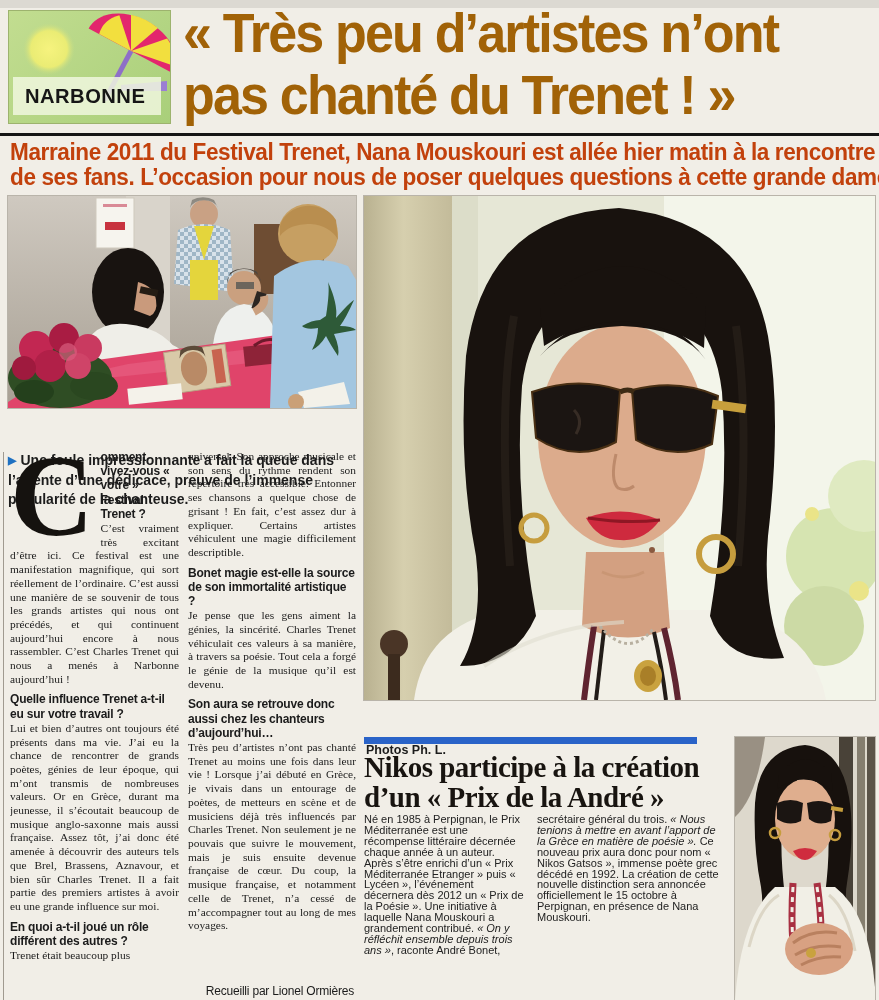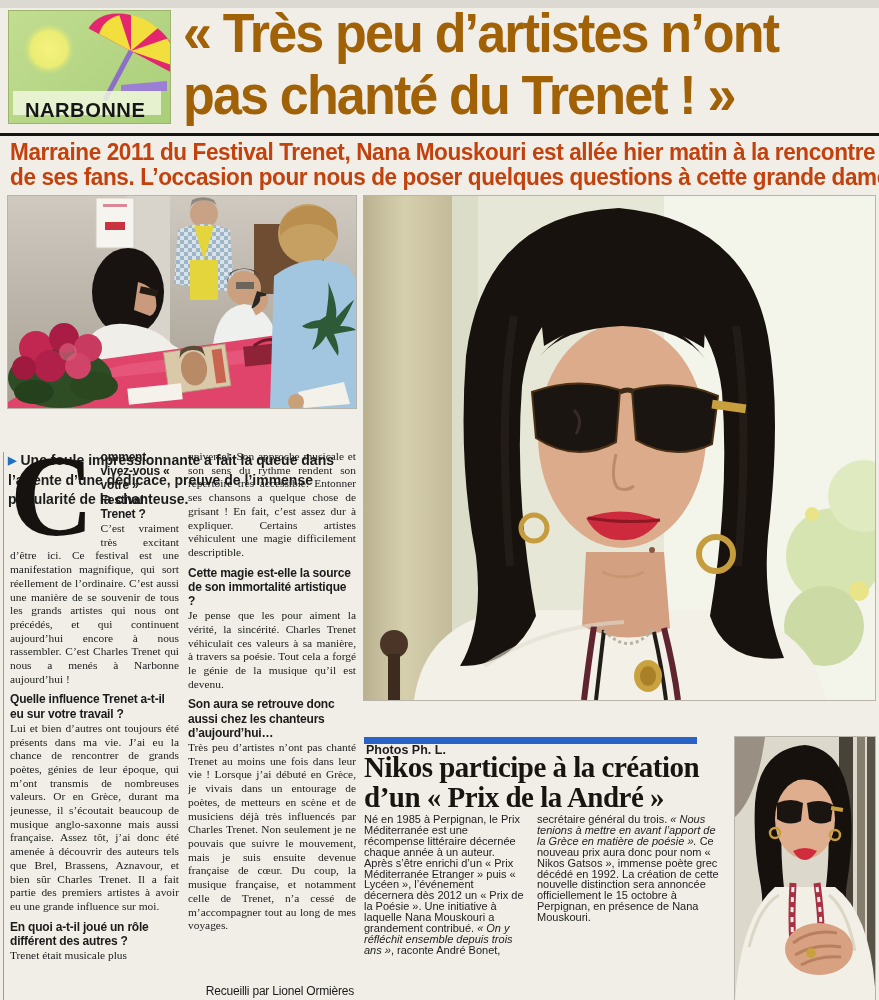--- a/index.html
+++ b/index.html
@@ -2,21 +2,21 @@
 <html><head>
 <meta charset="utf-8">
 <style>
   html,body{margin:0;padding:0;}
   body{width:879px;height:1000px;background:#e9e6df;font-family:"Liberation Sans",sans-serif;}
   .page{position:relative;width:879px;height:1000px;background:#f1eee7;overflow:hidden;}
   .page::before{content:"";position:absolute;left:0;top:0;width:879px;height:8px;background:#dcd9d2;}
 
   
   .logo{position:absolute;left:8px;top:10px;width:161px;height:112px;background:linear-gradient(135deg,#c2dd90,#a9cf7a);border:1px solid #9db36e;overflow:hidden;}
-  .logo .band{position:absolute;left:4px;bottom:8px;width:148px;height:24px;background:rgba(240,247,222,.85);}
+  .logo .band{position:absolute;left:4px;bottom:8px;width:148px;height:38px;background:rgba(240,247,222,.85);}
   .logo .band span{position:absolute;left:12px;top:7px;font-size:21px;font-weight:bold;color:#161616;letter-spacing:.5px;transform:scaleX(.96);transform-origin:left;}
   .logo svg{position:absolute;left:0;top:0;}
 
   
   .headline{position:absolute;left:183px;top:2px;width:696px;height:130px;color:#a16207;}
   .headline .l{display:block;font-size:56px;line-height:62px;font-weight:bold;letter-spacing:-2px;transform:scaleX(.93);transform-origin:left;white-space:nowrap;}
   .rule-black{position:absolute;left:0;top:133px;width:879px;height:3px;background:#151515;}
 
   
   .subhead{position:absolute;left:10px;top:140px;width:866px;color:#c2410c;}
@@ -256,27 +256,27 @@
   </div>
 
   <div class="colrule"></div>
 
   <div class="icol icol1">
     <p class="q"><span class="dropcap">C</span><span>omment vivez-vous « votre » Festival Trenet ?</span></p>
     <p>C’est vraiment très excitant d’être ici. Ce festival est une manifestation magnifique, qui sort réellement de l’ordinaire. C’est aussi une manière de se souvenir de tous les grands artistes qui nous ont précédés, et qui continuent aujourd’hui encore à nous rassembler. C’est Charles Trenet qui nous a menés à Narbonne aujourd’hui !</p>
     <p class="q">Quelle influence Trenet a-t-il eu sur votre travail ?</p>
     <p>Lui et bien d’autres ont toujours été présents dans ma vie. J’ai eu la chance de rencontrer de grands poètes, génies de leur époque, qui m’ont transmis de nombreuses valeurs. Or en Grèce, durant ma jeunesse, il s’écoutait beaucoup de musique anglo-saxonne mais aussi française. Assez tôt, j’ai donc été amenée à découvrir des auteurs tels que Brel, Brassens, Aznavour, et bien sûr Charles Trenet. Il a fait partie des premiers artistes à avoir eu une grande influence sur moi.</p>
     <p class="q">En quoi a-t-il joué un rôle différent des autres ?</p>
-    <p>Trenet était musicale plus</p>
+    <p>Trenet était beaucoup plus</p>
   </div>
 
   <div class="icol icol2">
     <p>universel. Son approche musicale et son sens du rythme rendent son répertoire très accessible. Entonner ses chansons a quelque chose de grisant ! En fait, c’est assez dur à expliquer. Certains artistes véhiculent une magie difficilement descriptible.</p>
-    <p class="q">Cette magie est-elle la source de son immortalité artistique ?</p>
-    <p>Je pense que les pour aiment la vérité, la sincérité. Charles Trenet véhiculait ces valeurs à sa manière, à travers sa poésie. Tout cela a forgé le génie de la musique qu’il est devenu.</p>
+    <p class="q">Bonet magie est-elle la source de son immortalité artistique ?</p>
+    <p>Je pense que les gens aiment la génies, la sincérité. Charles Trenet véhiculait ces valeurs à sa manière, à travers sa poésie. Tout cela a forgé le génie de la musique qu’il est devenu.</p>
     <p class="q">Son aura se retrouve donc aussi chez les chanteurs d’aujourd’hui…</p>
     <p>Très peu d’artistes n’ont pas chanté Trenet au moins une fois dans leur vie ! Lorsque j’ai débuté en Grèce, je vivais dans un entourage de poètes, de metteurs en scène et de musiciens déjà très influencés par Charles Trenet. Non seulement je ne pouvais que suivre le mouvement, mais je suis ensuite devenue française de cœur. Du coup, la musique française, et notamment celle de Trenet, n’a cessé de m’accompagner tout au long de mes voyages.</p>
     <div class="byline">Recueilli par Lionel Ormières</div>
   </div>
 
   <div class="srule"></div>
   <div class="shead">
     <span class="l">Nikos participe à la création</span>
     <span class="l">d’un « Prix de la André »</span>
   </div>

